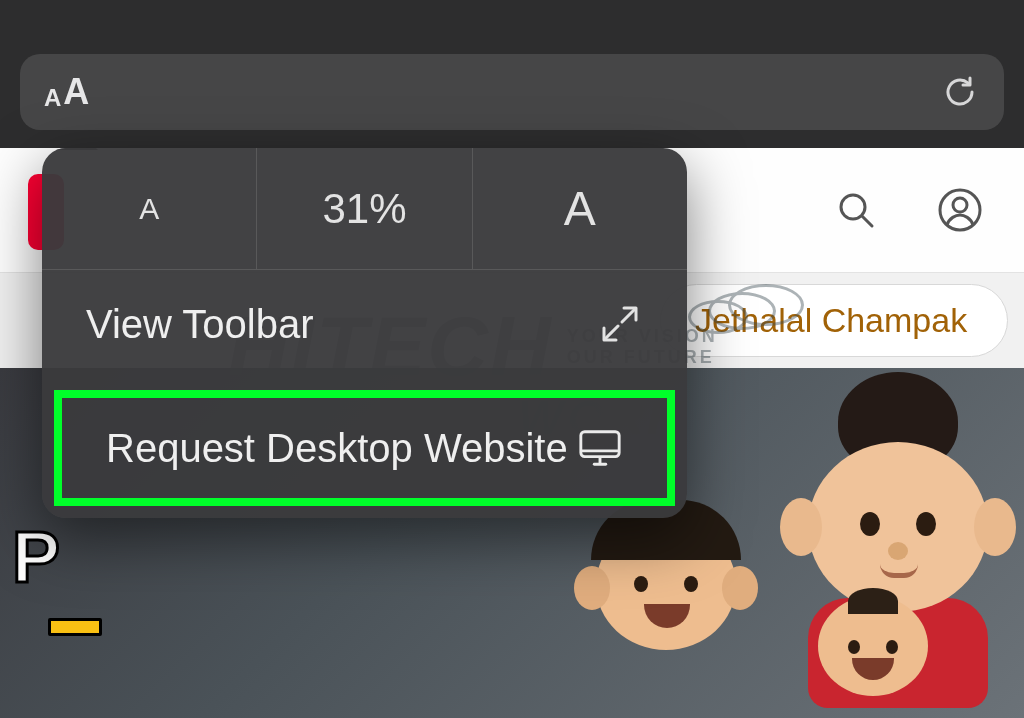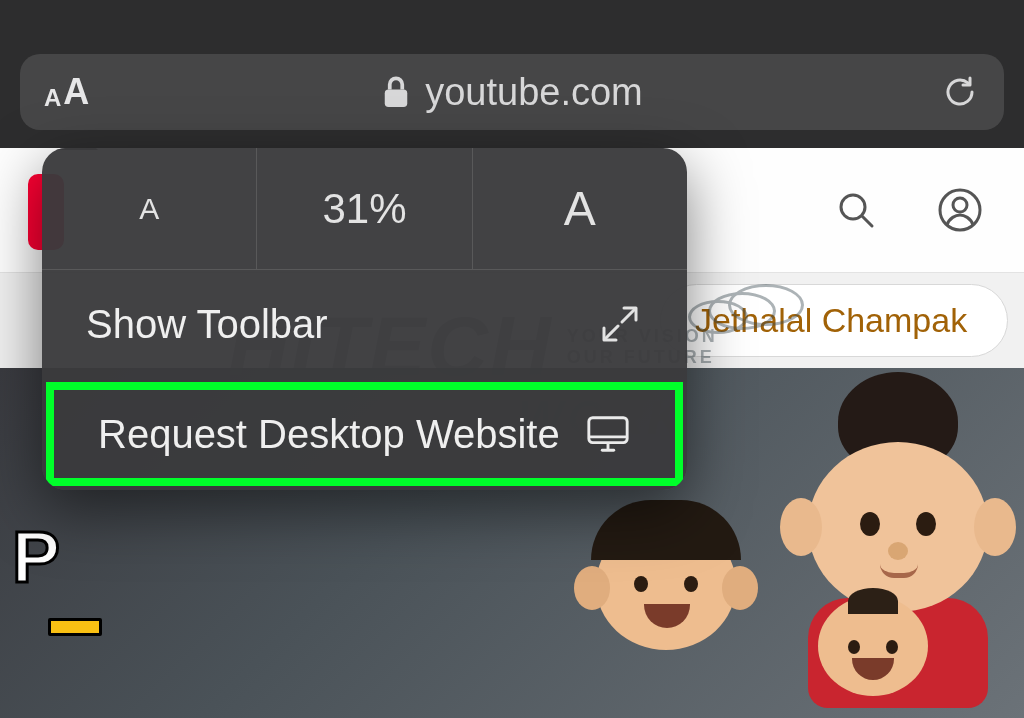--- a/index.html
+++ b/index.html
@@ -238,43 +238,34 @@
     font-size: 40px;
     font-weight: 400;
     color:#efefef;
     border-top: 1px solid rgba(255,255,255,0.10);
   }
   .zoom-row + .menu-item { border-top: none; }
   .menu-item .mi-icon{ width:46px; height:46px; display:flex; align-items:center; justify-content:center; }
 
   .highlighted {
     border: 8px solid #00ff2a;
-    margin: 4px;
-    height: 104px;
+    margin: 12px;
+    height: 116px;
   }
 
   svg { display:block; }
 </style>
 </head>
 <body>
 
 <div class="safari-bar">
   <div class="url-pill">
     <div class="aa">
       <span class="small-a">A</span>
         <span class="big-a">A</span>
-    </div>
-    <div class="url-center">
-      <span>
-        <svg width="30" height="36" viewBox="0 0 24 28" fill="none">
-          <rect x="3" y="12" width="18" height="14" rx="3" fill="#d7d7d8"></rect>
-          <path d="M7 12 V8 a5 5 0 0 1 10 0 V12" stroke="#d7d7d8" stroke-width="3" fill="none"></path>
-        </svg>
-      </span>
-      <span class="url-text">youtube.com</span>
     </div>
     <div class="reload">
       <svg width="40" height="40" viewBox="0 0 40 40" fill="none">
         <path d="M32 20a12 12 0 1 1-4.2-9.1" stroke="#d7d7d8" stroke-width="3" stroke-linecap="round"></path>
         <path d="M30 6 L30 13 L23 13" stroke="#d7d7d8" stroke-width="3" stroke-linecap="round" stroke-linejoin="round"></path>
       </svg>
     </div>
   </div>
 </div>
 
@@ -350,21 +341,21 @@
 
 <div class="popup">
   <div class="zoom-row">
     <div class="zoom-cell small">A</div>
     <div class="zoom-cell pct">31%</div>
     <div class="zoom-cell big">A</div>
   </div>
 
 
   <div class="menu-item">
-    <span>Show Toolbar</span>
+    <span>View Toolbar</span>
     <span class="mi-icon">
       <svg width="40" height="40" viewBox="0 0 40 40" fill="none">
         <path d="M24 4 H36 V16" stroke="#e2e2e2" stroke-width="3" stroke-linecap="round" stroke-linejoin="round"></path>
         <path d="M16 36 H4 V24" stroke="#e2e2e2" stroke-width="3" stroke-linecap="round" stroke-linejoin="round"></path>
         <line x1="34" y1="6" x2="22" y2="18" stroke="#e2e2e2" stroke-width="3" stroke-linecap="round"></line>
         <line x1="6" y1="34" x2="18" y2="22" stroke="#e2e2e2" stroke-width="3" stroke-linecap="round"></line>
       </svg>
     </span>
   </div>
 

